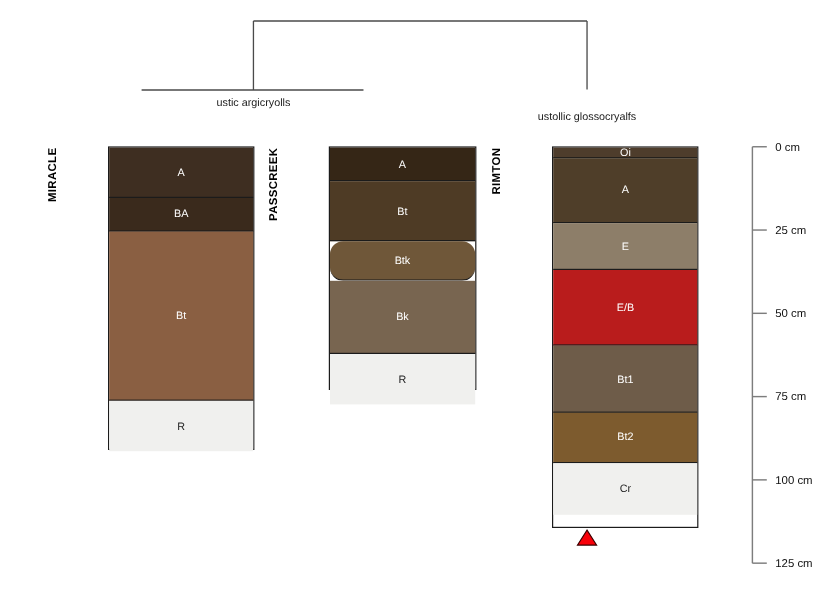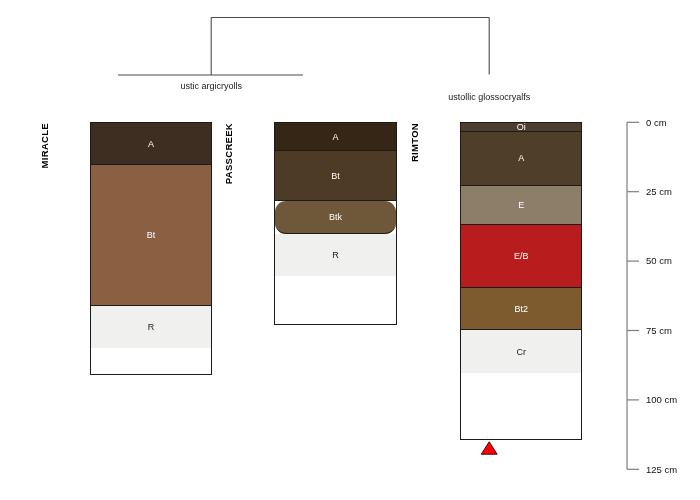--- a/index.html
+++ b/index.html
@@ -85,56 +85,65 @@
       <text x="646" y="403.09999999999997" class="axis-label" text-anchor="start">100 cm</text>
       <line x1="627" y1="469.3" x2="639" y2="469.3" stroke="#7d7d7d" stroke-width="1.2"></line>
       <text x="646" y="472.5" class="axis-label" text-anchor="start">125 cm</text>
       <polygon points="489.2,441.752 481.2,454.252 497.2,454.252" fill="#F80009" stroke="#3a0000" stroke-width="0.9"></polygon>
     </svg>
   <div id="profiles-layer">
       <div class="profile-col" style="left: 57.7px; top: 122.3px; width: 122.6px; height: 252.616px;">
         <div class="horizon" style="height: 41.64px; background: rgb(62, 46, 33);">
           <span class="horizon-label" style="color: rgb(255, 255, 255);">A</span>
         </div>
+        <div class="horizon" style="height: 27.76px; background: rgb(58, 42, 28);">
+          <span class="horizon-label" style="color: rgb(255, 255, 255);">BA</span>
+        </div>
         <div class="horizon" style="height: 141.576px; background: rgb(138, 95, 66);">
           <span class="horizon-label" style="color: rgb(255, 255, 255);">Bt</span>
         </div>
         <div class="horizon" style="height: 41.64px; background: rgb(240, 240, 238);">
           <span class="horizon-label" style="color: rgb(34, 34, 34);">R</span>
         </div>
       </div>
       <span class="profile-name" style="left: 38.7px; top: 123.3px;">MIRACLE</span>
       <div class="profile-col" style="left: 242.1px; top: 122.3px; width: 122.6px; height: 202.648px;">
         <div class="horizon" style="height: 27.76px; background: rgb(53, 38, 22);">
           <span class="horizon-label" style="color: rgb(255, 255, 255);">A</span>
         </div>
         <div class="horizon" style="height: 49.968px; background: rgb(78, 59, 37);">
           <span class="horizon-label" style="color: rgb(255, 255, 255);">Bt</span>
         </div>
         <div class="horizon" style="height: 33px; background: rgb(111, 87, 57); border-radius: 11px;">
           <span class="horizon-label" style="color: rgb(255, 255, 255);">Btk</span>
+        </div>
+        <div class="horizon" style="height: 61.072px; background: rgb(120, 101, 80);">
+          <span class="horizon-label" style="color: rgb(255, 255, 255);">Bk</span>
         </div>
         <div class="horizon" style="height: 41.64px; background: rgb(240, 240, 238);">
           <span class="horizon-label" style="color: rgb(34, 34, 34);">R</span>
         </div>
       </div>
       <span class="profile-name" style="left: 223.1px; top: 123.3px;">PASSCREEK</span>
       <div class="profile-col" style="left: 427.9px; top: 122.3px; width: 122.6px; height: 317.852px;">
         <div class="horizon" style="height: 8.328px; background: rgb(78, 61, 44);">
           <span class="horizon-label" style="color: rgb(255, 255, 255);">Oi</span>
         </div>
         <div class="horizon" style="height: 54.132px; background: rgb(79, 62, 41);">
           <span class="horizon-label" style="color: rgb(255, 255, 255);">A</span>
         </div>
         <div class="horizon" style="height: 38.864px; background: rgb(141, 126, 105);">
           <span class="horizon-label" style="color: rgb(255, 255, 255);">E</span>
         </div>
         <div class="horizon" style="height: 63.848px; background: #b91c1c;">
           <span class="horizon-label" style="color: rgb(255, 255, 255);">E/B</span>
         </div>
+        <div class="horizon" style="height: 55.52px; background: rgb(110, 92, 73);">
+          <span class="horizon-label" style="color: rgb(255, 255, 255);">Bt1</span>
+        </div>
         <div class="horizon" style="height: 41.64px; background: rgb(125, 91, 46); justify-content: center;">
           <span class="horizon-label" style="color: rgb(255, 255, 255);">Bt2</span>
         </div>
         <div class="horizon" style="height: 43.028px; background: rgb(240, 240, 238);">
           <span class="horizon-label" style="color: rgb(34, 34, 34);">Cr</span>
         </div>
       </div>
       <span class="profile-name" style="left: 408.9px; top: 123.3px;">RIMTON</span>
     </div>
 </div>

